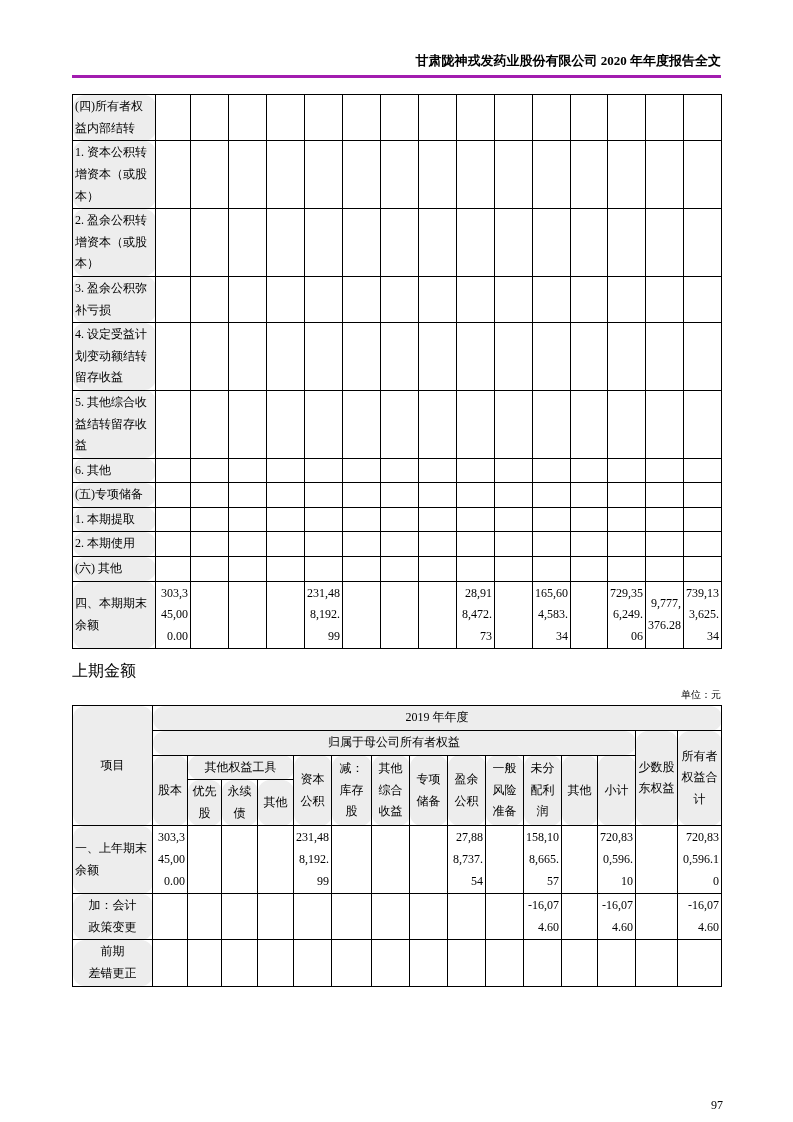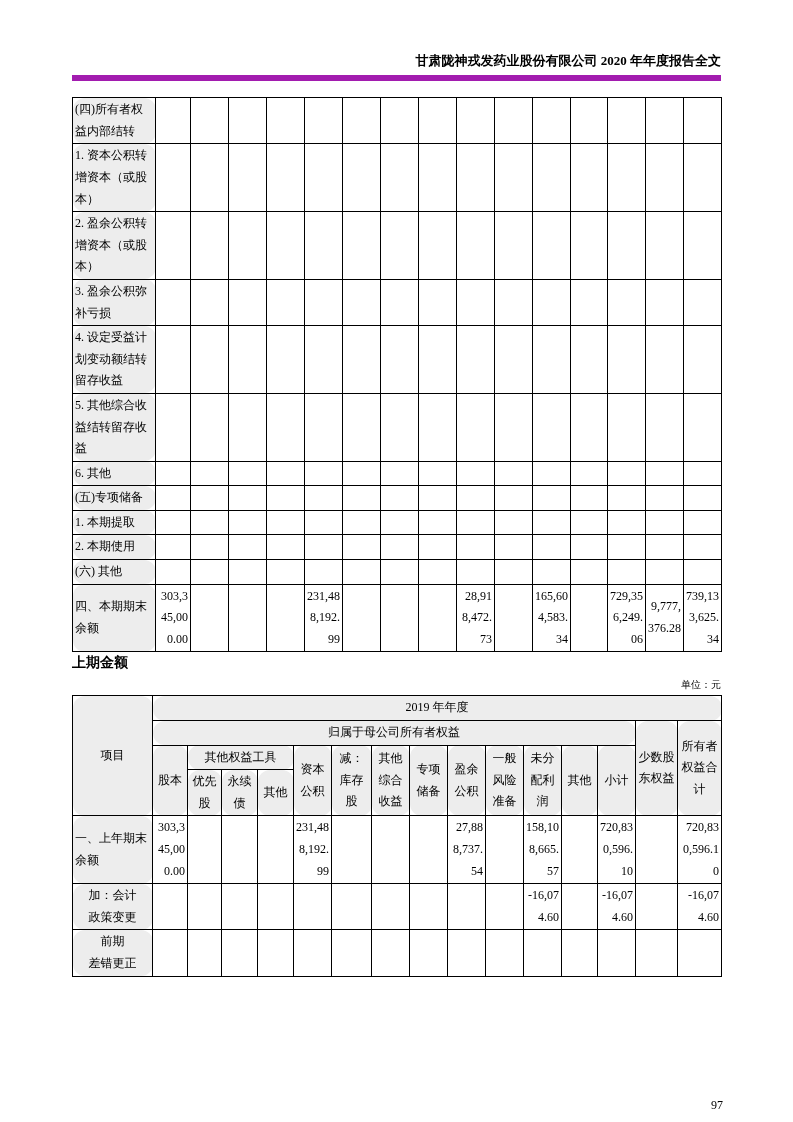--- a/index.html
+++ b/index.html
@@ -4,39 +4,39 @@
 <style>
   * { margin:0; padding:0; box-sizing:border-box; }
   html, body { background:#ffffff; }
   body {
     width:793px; height:1122px; position:relative;
     font-family:"Liberation Serif","DejaVu Serif",serif;
     color:#000;
   }
   .page { position:absolute; inset:0; padding:52px 72px 0 72px; }
 
-  .doc-header { border-bottom:6px solid #a21caf; padding-bottom:5px; margin-bottom:16px; }
+  .doc-header { border-bottom:3px solid #a21caf; padding-bottom:5px; margin-bottom:16px; }
   .doc-title { text-align:right; font-weight:bold; font-size:13px; line-height:1.4; }
 
   table.fin-table {
     border-collapse:collapse; table-layout:fixed; width:649px;
     font-size:12px; line-height:1.8;
   }
   .fin-table td, .fin-table th {
     border:1px solid #000; vertical-align:middle;
     padding:1px 2px; font-weight:normal; overflow:hidden;
   }
   .lbl, .lbl2, .hd { background:#ededed;border-radius:12px; }
   .lbl  { text-align:left; }
   .lbl2 { text-align:left; white-space:pre-line; }
   .lbl2.ctr { text-align:center; }
   .hd   { text-align:center; }
   .num  { text-align:right; word-break:break-all; }
 
-  .note { font-size:14px; line-height:1.5;font-weight:bold; }
+  .note { font-size:16px; margin-top:10px; line-height:1.5; }
   .unit { font-size:10px; text-align:right; margin-top:4px; margin-bottom:3px; line-height:1.5; }
   .pagenum { position:absolute; top:1098px; right:70px; font-size:12px; }
 </style>
 </head>
 <body>
 
 <div class="page">
 
   <div class="doc-header">
     <div class="doc-title">甘肃陇神戎发药业股份有限公司 2020 年年度报告全文</div>

